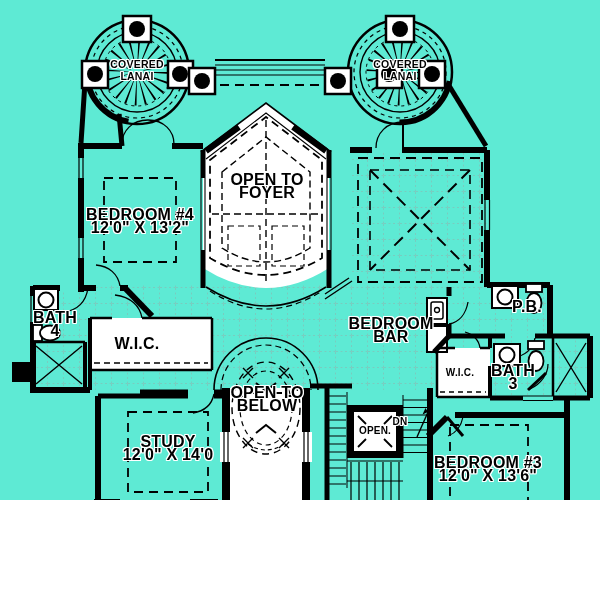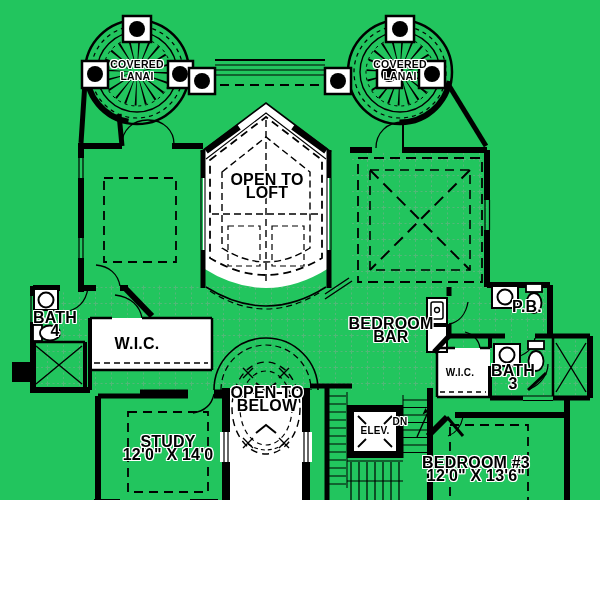--- a/index.html
+++ b/index.html
@@ -1,16 +1,16 @@
 <!DOCTYPE html>
 <html><head>
 <meta charset="utf-8">
 <style>
   html,body{margin:0;padding:0;background:#ffffff;}
-  .stage{position:relative;width:600px;height:500px;background:#22c55e;overflow:hidden;
+  .stage{position:relative;width:600px;height:500px;background:#5eead4;overflow:hidden;
          font-family:"Liberation Sans",sans-serif;}
   .stage svg{position:absolute;left:0;top:0;}
   .lbl{position:absolute;transform:translate(-50%,-50%);text-align:center;color:#000;
        font-weight:bold;font-size:16px;line-height:13px;letter-spacing:.2px;white-space:nowrap;
        text-shadow:1px 0 0 #fff,-1px 0 0 #fff,0 1px 0 #fff,0 -1px 0 #fff,
                    1px 1px 0 #fff,-1px -1px 0 #fff,1px -1px 0 #fff,-1px 1px 0 #fff;}
   .lbl span{display:block;}
   .lanai-lbl{font-size:10.5px;line-height:12px;}
   .tiny{font-size:10px;line-height:11px;}
 </style>
@@ -272,21 +272,25 @@
 <div class="lbl lanai-lbl" style="left:137px;top:70px">
   <span>COVERED</span>
   <span>LANAI</span>
 </div>
 <div class="lbl lanai-lbl" style="left:400px;top:70px">
   <span>COVERED</span>
   <span>LANAI</span>
 </div>
 <div class="lbl" style="left:267px;top:186px">
   <span>OPEN TO</span>
-  <span>LOFT</span>
+  <span>FOYER</span>
+</div>
+<div class="lbl" style="left:140px;top:221px">
+  <span>BEDROOM #4</span>
+  <span>12'0" X 13'2"</span>
 </div>
 <div class="lbl" style="left:55px;top:324px">
   <span>BATH</span>
   <span>4</span>
 </div>
 <div class="lbl" style="left:137px;top:343px">
   <span>W.I.C.</span>
 </div>
 <div class="lbl" style="left:391px;top:330px">
   <span>BEDROOM</span>
@@ -304,22 +308,22 @@
 </div>
 <div class="lbl" style="left:267px;top:399px">
   <span>OPEN TO</span>
   <span>BELOW</span>
 </div>
 <div class="lbl" style="left:168px;top:448px">
   <span>STUDY</span>
   <span>12'0" X 14'0</span>
 </div>
 <div class="lbl tiny" style="left:375px;top:430px">
-  <span>ELEV.</span>
+  <span>OPEN.</span>
 </div>
 <div class="lbl tiny" style="left:400px;top:421px">
   <span>DN</span>
 </div>
-<div class="lbl" style="left:476px;top:469px">
+<div class="lbl" style="left:488px;top:469px">
   <span>BEDROOM #3</span>
   <span>12'0" X 13'6"</span>
 </div>
 </div>
 
 </body></html>

